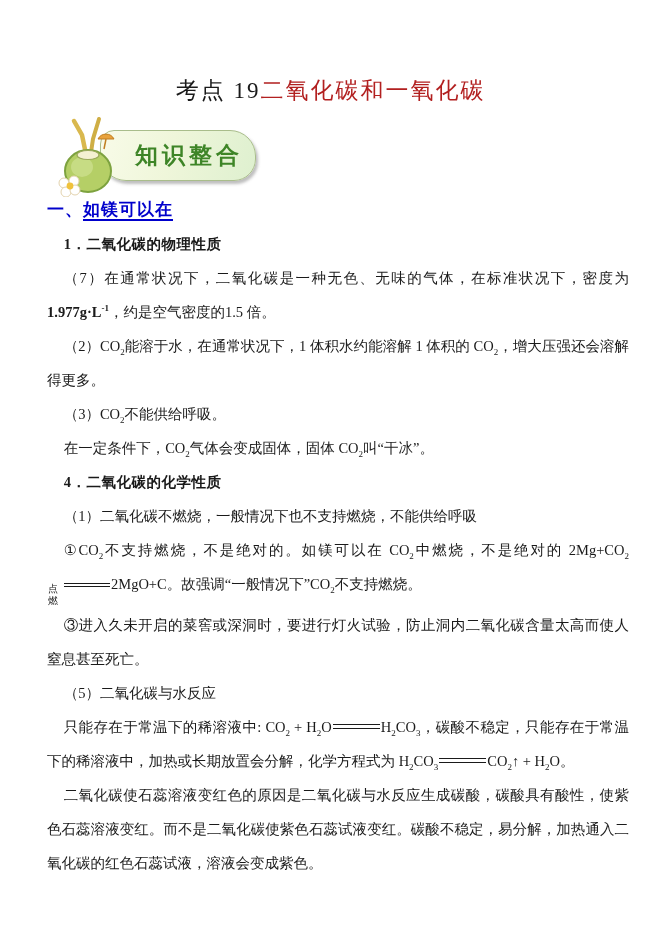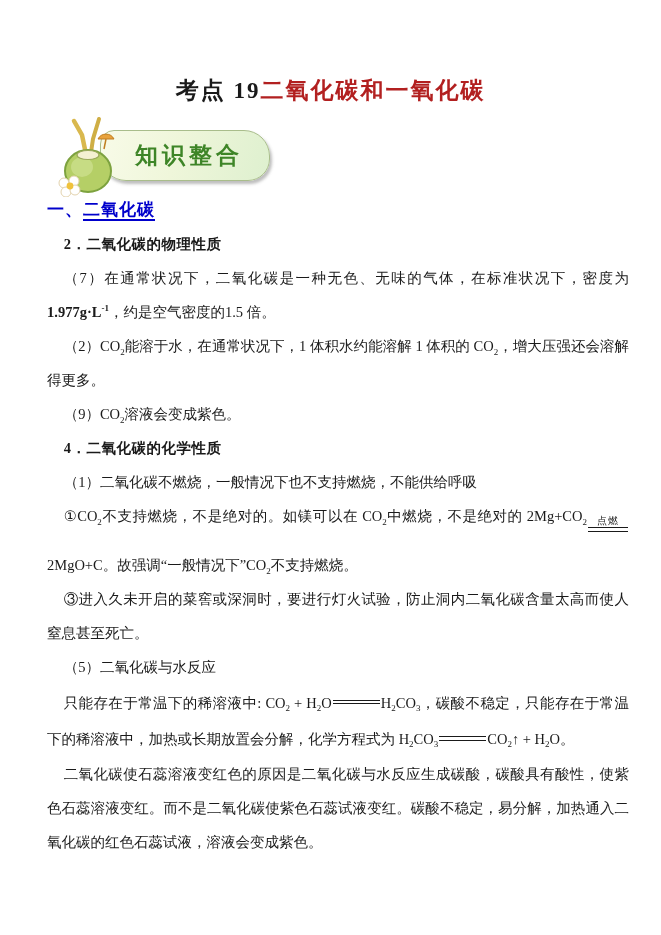--- a/index.html
+++ b/index.html
@@ -12,34 +12,34 @@
   html,body{background:#ffffff;}
   body{
     width:661px;height:935px;margin:0 auto;position:relative;
     font-family:"Liberation Serif","DejaVu Serif",serif;
     color:var(--ink);overflow:hidden;
   }
   
   .doc-title{
     margin-top:76px;
     display:flex;justify-content:center;align-items:flex-end;
-    font-size:23px;font-weight:bold;letter-spacing:2px;line-height:1.3;
+    font-size:23px;font-weight:normal;letter-spacing:2px;line-height:1.3;
   }
   .doc-title .red{color:var(--red);}
   
   .badge{
     margin:16px 0 4px 52px;
     display:flex;align-items:center;width:175px;position:relative;height:68px;
   }
   .badge .banner{
     margin-left:-24px;flex:1;
     background:linear-gradient(105deg,#f8fbe8 0%,#eff6da 45%,#def0cf 100%);
     border:1.5px solid #a9bd8b;border-radius:14px 26px 22px 26px;
     box-shadow:2px 3px 3px rgba(110,110,110,.45);
-    padding:9px 26px 9px 34px;
+    padding:9px 12px 9px 34px;
   }
   .badge .banner span{
     font-size:23px;font-weight:bold;color:var(--green);letter-spacing:4px;white-space:nowrap;
   }
   .badge svg{position:relative;z-index:2;flex:0 0 auto;}
   
   .sec{
     margin:8px 0 2px 47px;
     font-size:17px;font-weight:bold;color:var(--blue);letter-spacing:1px;
   }
@@ -49,22 +49,22 @@
     padding:4px 32px 0 47px;
     font-size:14.5px;line-height:34px;text-align:justify;
   }
   .content p{text-indent:1.15em;}
   .content p.h2{font-weight:bold;letter-spacing:.5px;}
   .b{font-weight:bold;margin-top:48px;}
   sub{font-size:.62em;line-height:0;}
   sup{font-size:.62em;line-height:0;}
   
   .eq{
-    display:inline-flex;flex-direction:column;align-items:center;
-    vertical-align:-3px;margin:16px 1px;
+    display:inline-flex;align-items:flex-start;
+    vertical-align:-3px;margin:0 1px;
   }
   .eq .cond{font-size:10px;line-height:1.25;letter-spacing:1px;text-indent:0;}
   .eq .lines{
     height:4.5px;width:100%;min-width:40px;
     border-top:1.5px solid #1a1a1a;border-bottom:1.5px solid #1a1a1a;
   }
   .eq.nocond{vertical-align:3px;}
   .eq.nocond .lines{min-width:47px;}
 </style>
 </head>
@@ -97,28 +97,29 @@
       <circle cx="23" cy="75" r="5" fill="#ffffff" stroke="#e3d3ae" stroke-width="1"></circle>
       <circle cx="18" cy="71" r="3.4" fill="#f0c23c"></circle>
     </g>
   </svg>
   <div class="banner">
     <span>知识整合</span>
   </div>
 </div>
 
 <div class="sec">
-  <span>一、</span><span class="u">二氧化碳</span>
+  <span>一、</span><span class="u">如镁可以在</span>
 </div>
 
 <div class="content">
-    <p class="h2">2．二氧化碳的物理性质</p>
+    <p class="h2">1．二氧化碳的物理性质</p>
     <p><span>（7）在通常状况下，二氧化碳是一种无色、无味的气体，在标准状况下，密度为</span><span class="b">1.977g·L</span><sup class="b">-1</sup><span>，约是空气密度的1.5 倍。</span></p>
     <p><span>（2）CO</span><sub>2</sub><span>能溶于水，在通常状况下，1 体积水约能溶解 1 体积的 CO</span><sub>2</sub><span>，增大压强还会溶解得更多。</span></p>
-    <p><span>（9）CO</span><sub>2</sub><span>溶液会变成紫色。</span></p>
+    <p><span>（3）CO</span><sub>2</sub><span>不能供给呼吸。</span></p>
+    <p><span>在一定条件下，CO</span><sub>2</sub><span>气体会变成固体，固体 CO</span><sub>2</sub><span>叫“干冰”。</span></p>
     <p class="h2">4．二氧化碳的化学性质</p>
     <p><span>（1）二氧化碳不燃烧，一般情况下也不支持燃烧，不能供给呼吸</span></p>
     <p><span>①CO</span><sub>2</sub><span>不支持燃烧，不是绝对的。如镁可以在 CO</span><sub>2</sub><span>中燃烧，不是绝对的 2Mg+CO</span><sub>2</sub><span class="eq">
         <span class="cond">点燃</span>
         <span class="lines"></span>
       </span><span>2MgO+C。故强调“一般情况下”CO</span><sub>2</sub><span>不支持燃烧。</span></p>
     <p><span>③进入久未开启的菜窖或深洞时，要进行灯火试验，防止洞内二氧化碳含量太高而使人窒息甚至死亡。</span></p>
     <p><span>（5）二氧化碳与水反应</span></p>
     <p><span>只能存在于常温下的稀溶液中: CO</span><sub>2</sub><span> + H</span><sub>2</sub><span>O</span><span class="eq nocond">
         <span class="lines"></span>

